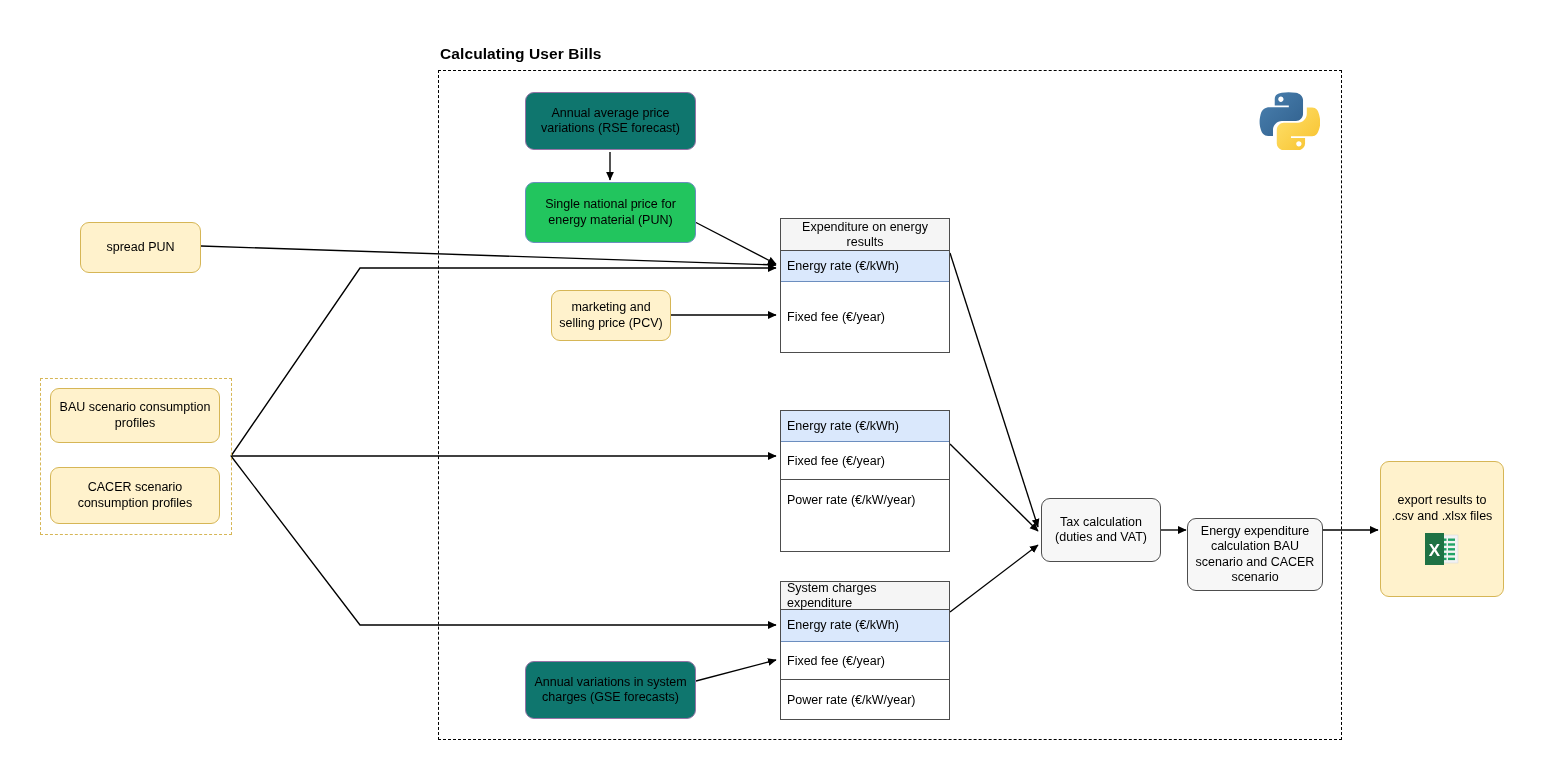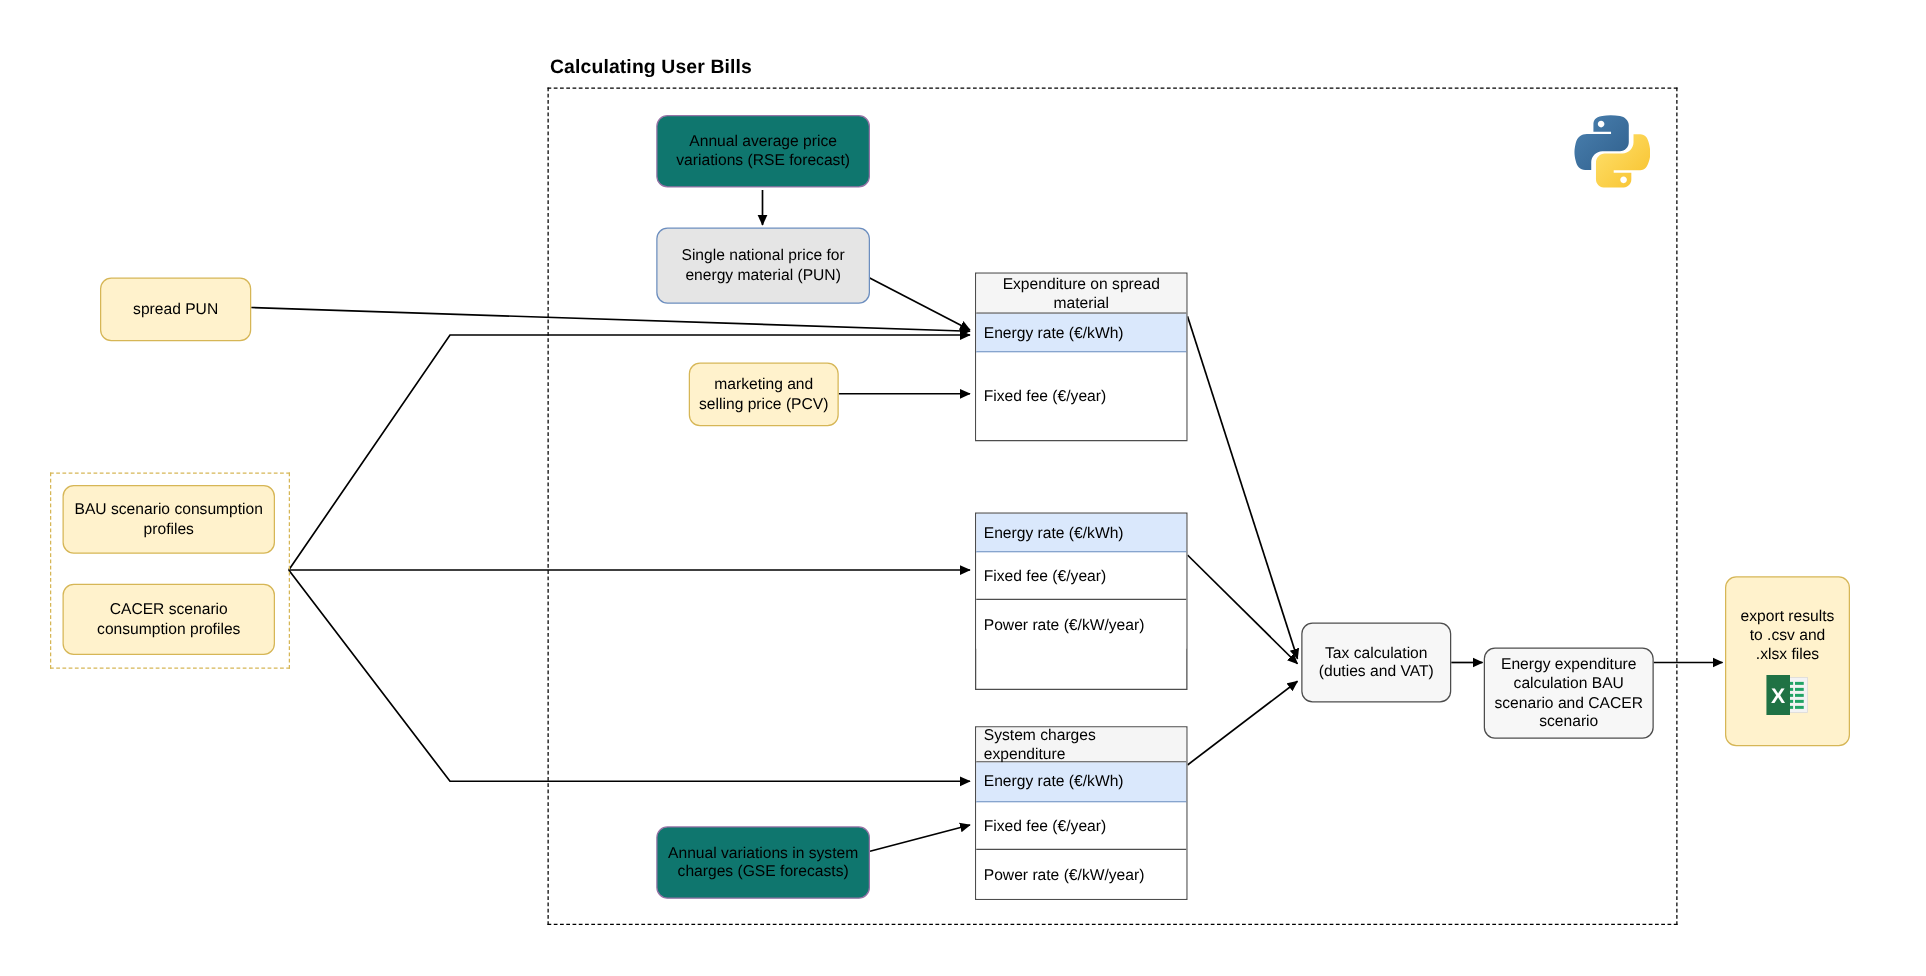--- a/index.html
+++ b/index.html
@@ -43,21 +43,21 @@
   }
   .yellow {
     background: #fff2cc;
     border: 1px solid #d6b656;
   }
   .purple {
     background: #0f766e;
     border: 1px solid #9673a6;
   }
   .blue {
-    background: #e5e5e5;
+    background: #22c55e;
     border: 1px solid #6c8ebf;
   }
   .grey {
     background: #f5f5f5;
     border: 1px solid #666666;
   }
   
   #process-container {
     position: absolute;
     border: 1.6px dashed #000000;
@@ -236,21 +236,21 @@
 
   <div class="node rounded yellow" style="left:551px; top:290px; width:120px; height:51px; padding:0 5px;">
     <span>marketing and selling price (PCV)</span>
   </div>
 
   <div class="node rounded purple" style="left:525px; top:661px; width:171px; height:58px; padding:0 7px;">
     <span>Annual variations in system charges (GSE forecasts)</span>
   </div>
 
   <div class="table" style="left:780px; top:218px; width:170px; height:135px;">
-    <div class="thead" style="height:32px;">Expenditure on spread material</div>
+    <div class="thead" style="height:32px;">Expenditure on energy results</div>
     <div class="trow hi" style="height:31px;">
       <span>Energy rate (€/kWh)</span>
     </div>
     <div class="trow" style="height:70px;">
       <span>Fixed fee (€/year)</span>
     </div>
   </div>
 
   <div class="table" style="left:780px; top:410px; width:170px; height:142px;">
     <div class="trow hi" style="height:31px;">
@@ -278,21 +278,21 @@
   </div>
 
   <div class="node rounded grey" style="left:1041px; top:498px; width:120px; height:64px; padding:0 6px; background:#f7f7f7; border-color:#4d4d4d;">
     <span>Tax calculation (duties and VAT)</span>
   </div>
 
   <div class="node rounded grey" style="left:1187px; top:494px; width:136px; height:73px; padding:0 6px; background:#f7f7f7; border-color:#4d4d4d;margin-top:24px;">
     <span>Energy expenditure calculation BAU scenario and CACER scenario</span>
   </div>
 
-  <div class="node rounded yellow" style="left:1380px; top:461px; width:100px; height:136px; padding:0 6px;">
+  <div class="node rounded yellow" style="left:1380px; top:461px; width:124px; height:136px; padding:0 6px;">
     <div class="export-inner">
       <span>export results to .csv and .xlsx files</span>
       <span>
         <svg class="excel-icon" viewBox="0 0 34 32" aria-label="excel">
           <rect x="14" y="2" width="19" height="28" fill="#f3f3f3" stroke="#d9d9d9" stroke-width="0.6"></rect>
           <g fill="#21a366">
             <rect x="17.5" y="5.5" width="4" height="2.4"></rect>
             <rect x="23" y="5.5" width="7" height="2.4"></rect>
             <rect x="17.5" y="10.3" width="4" height="2.4"></rect>
             <rect x="23" y="10.3" width="7" height="2.4"></rect>

